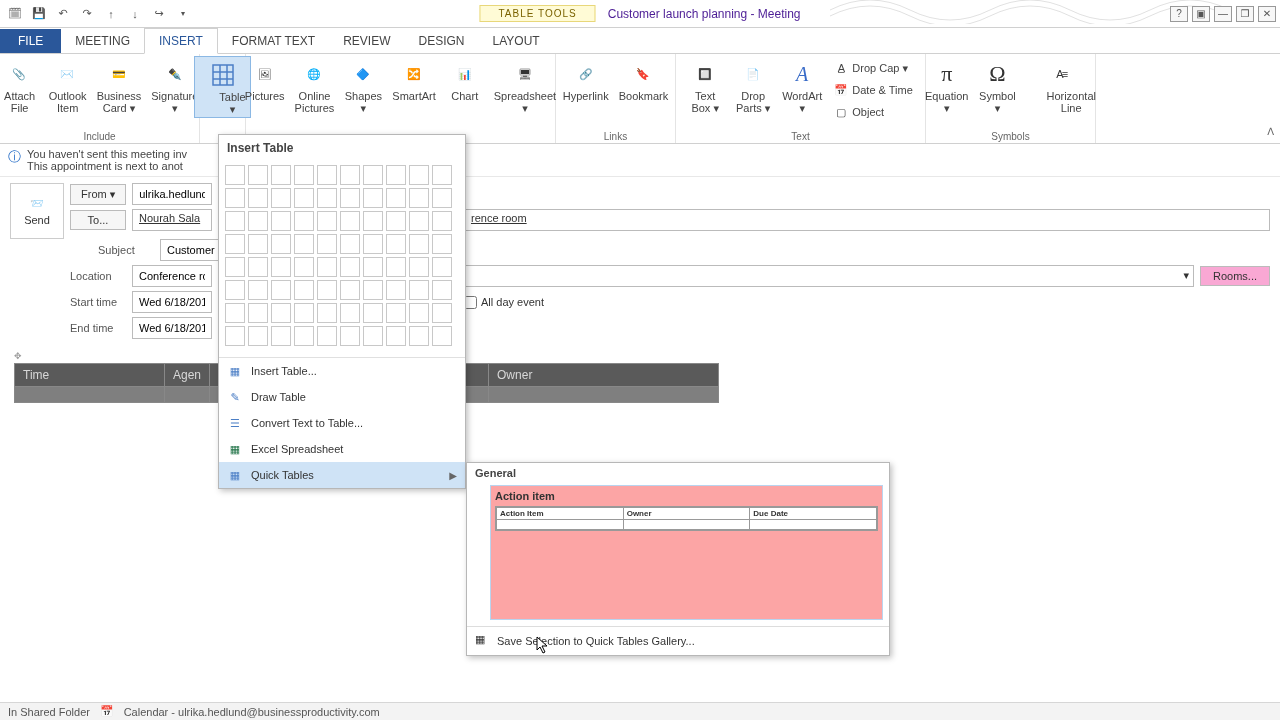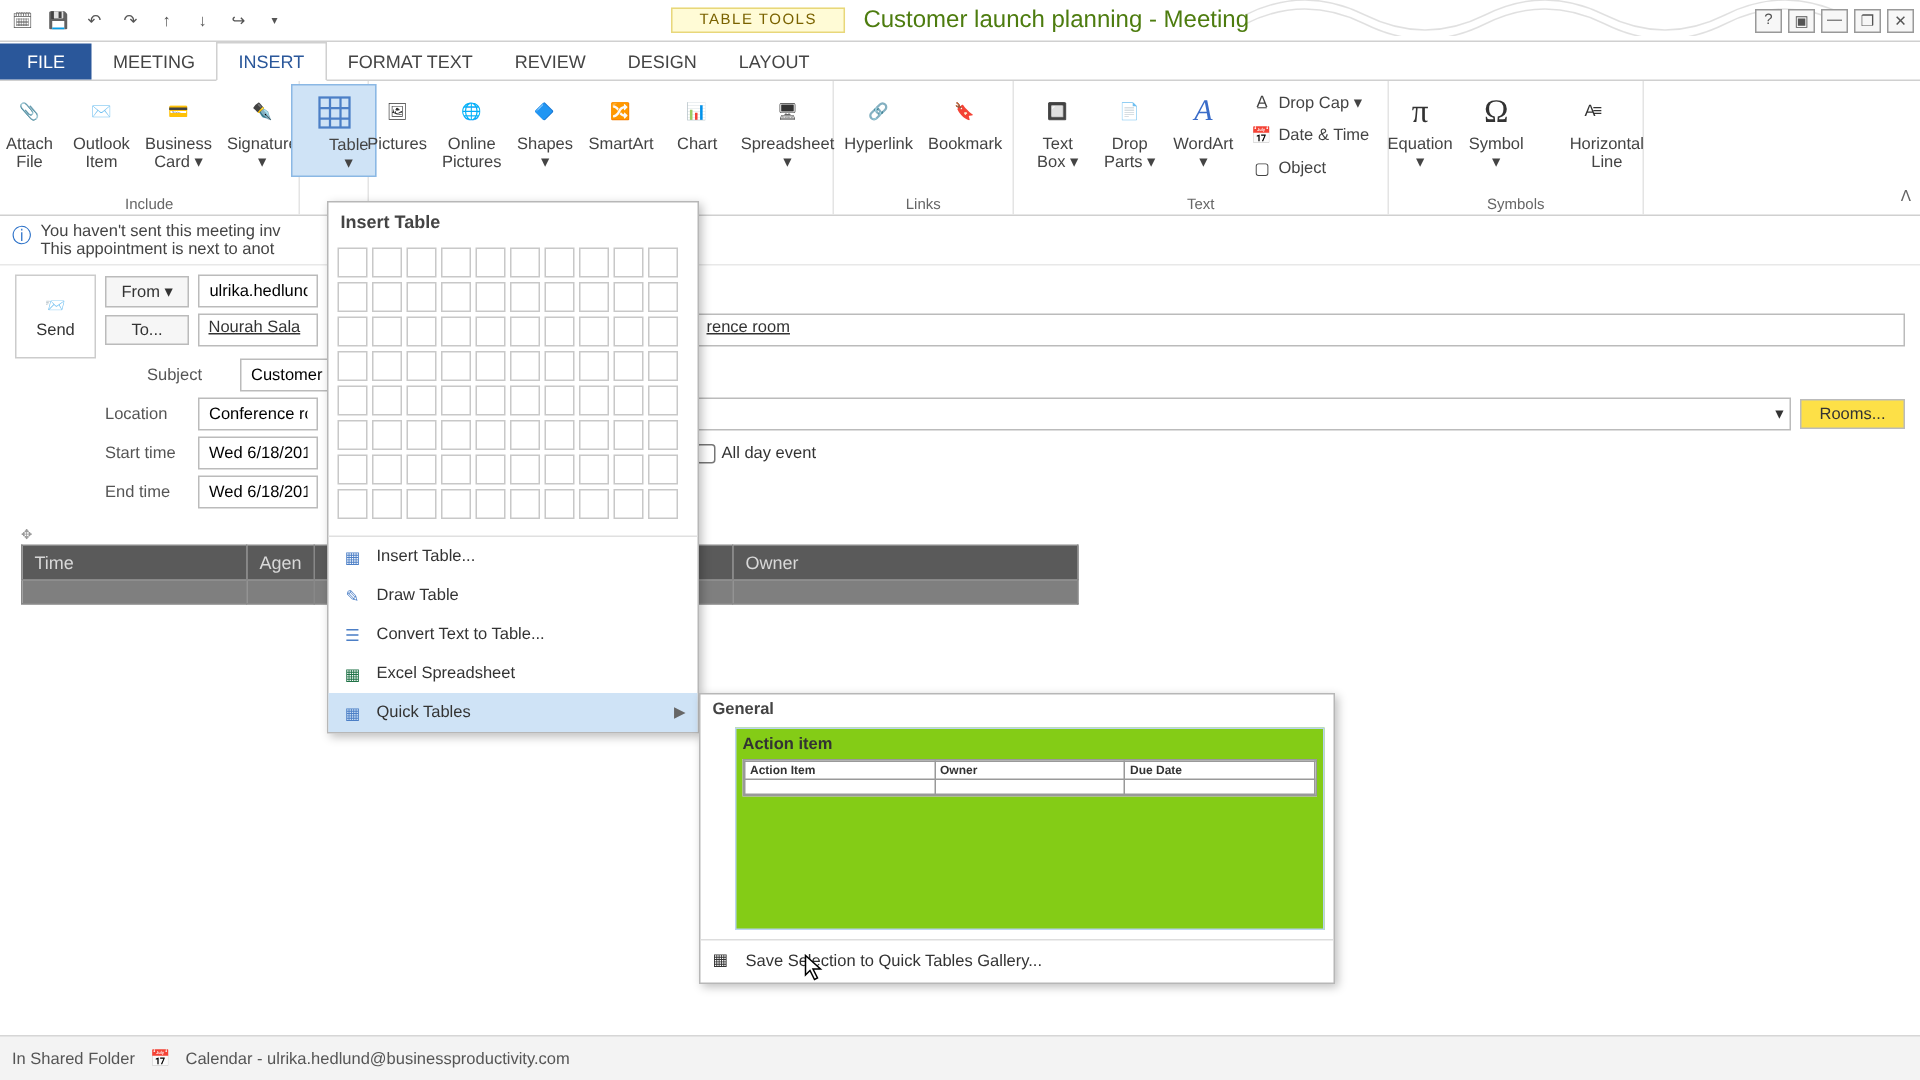--- a/index.html
+++ b/index.html
@@ -4,21 +4,21 @@
 <style>
 * { box-sizing: border-box; margin: 0; padding: 0; font-family: "Segoe UI", Tahoma, sans-serif; }
 body { background: #fff; font-size: 11px; color: #333; width: 1280px; height: 720px; overflow: hidden; position: relative; }
 
 
 .title-bar { height: 28px; background: #fff; display: flex; align-items: center; border-bottom: 1px solid #d0d0d0; position: relative; }
 .qat { display: flex; gap: 6px; padding: 0 6px; align-items: center; }
 .qat-btn { width: 18px; height: 18px; display: flex; align-items: center; justify-content: center; color: #555; cursor: pointer; }
 .title-center { position: absolute; left: 50%; transform: translateX(-50%); display: flex; align-items: center; gap: 12px; }
 .table-tools { background: #fffbd6; border: 1px solid #e8d77a; padding: 2px 18px; font-size: 10px; color: #7a6200; letter-spacing: 1px; }
-.win-title { font-size: 16px; color: #4d7c0f; }
+.win-title { font-size: 12px; color: #4c1d95; }
 .win-controls { position: absolute; right: 4px; display: flex; gap: 4px; }
 .win-btn { width: 18px; height: 16px; border: 1px solid #999; display: flex; align-items: center; justify-content: center; font-size: 10px; color: #555; background: #f7f7f7; }
 
 
 .tab-row { height: 26px; display: flex; align-items: flex-end; border-bottom: 1px solid #d0d0d0; background: #fff; }
 .tab { padding: 5px 14px; font-size: 12px; color: #444; cursor: pointer; }
 .tab.file { background: #2a579a; color: #fff; padding: 5px 18px; }
 .tab.active { border: 1px solid #d0d0d0; border-bottom: 1px solid #fff; margin-bottom: -1px; background: #fff; color: #2a579a; }
 
 
@@ -39,21 +39,21 @@
 .info-bar { background: #fff; padding: 4px 8px; display: flex; align-items: flex-start; gap: 6px; font-size: 11px; color: #444; border-bottom: 1px solid #e8e8e8; }
 .info-icon { color: #2a70c8; font-size: 13px; }
 
 
 .meeting-area { padding: 6px 10px; position: relative; }
 .form-row { display: flex; align-items: center; gap: 6px; margin-bottom: 4px; }
 .send-block { width: 54px; height: 56px; border: 1px solid #ccc; display: flex; flex-direction: column; align-items: center; justify-content: center; gap: 4px; margin-right: 6px; }
 .pill-btn { border: 1px solid #bbb; background: #f6f6f6; padding: 3px 10px; font-size: 11px; cursor: pointer; min-width: 56px; text-align: center; }
 .field-label { width: 56px; font-size: 11px; color: #555; }
 .text-input { flex: 1; border: 1px solid #bbb; height: 22px; padding: 2px 6px; font-size: 11px; background: #fff; }
-.rooms-btn { border: 1px solid #bbb; padding: 3px 12px; font-size: 11px; background: #fde047; cursor: pointer; }
+.rooms-btn { border: 1px solid #bbb; padding: 3px 12px; font-size: 11px; background: #f9a8d4; cursor: pointer; }
 
 
 .body-preview { margin-top: 12px; padding: 0 4px; }
 .pv-table { border-collapse: collapse; }
 .pv-table th { background: #5a5a5a; color: #d8d8d8; border: 1px solid #888; padding: 4px 8px; font-weight: normal; font-size: 12px; text-align: left; }
 .pv-table td { border: 1px solid #888; background: #7f7f7f; height: 16px; }
 
 
 .table-panel { position: absolute; left: 218px; top: 134px; width: 248px; background: #fff; border: 1px solid #b7b7b7; box-shadow: 2px 2px 6px rgba(0,0,0,0.25); z-index: 50; }
 .panel-title { padding: 6px 8px; font-size: 12px; font-weight: 600; color: #444; }
@@ -63,32 +63,32 @@
 .panel-sep { border-top: 1px solid #e0e0e0; }
 .panel-item { display: flex; align-items: center; gap: 8px; padding: 5px 8px; font-size: 11px; color: #333; cursor: pointer; }
 .panel-item:hover, .panel-item.hover { background: #cfe3f6; }
 .panel-item .ico { width: 16px; height: 16px; display: flex; align-items: center; justify-content: center; color: #4c7fc6; }
 .panel-item .arrow { margin-left: auto; font-size: 10px; color: #666; }
 
 
 .qt-flyout { position: absolute; left: 466px; top: 462px; width: 424px; background: #fff; border: 1px solid #b7b7b7; box-shadow: 2px 2px 6px rgba(0,0,0,0.25); z-index: 60; }
 .qt-section { padding: 4px 8px; font-weight: 600; font-size: 11px; color: #444; }
 .qt-item { margin: 2px 6px 6px; padding: 4px; cursor: pointer; border: 1px solid transparent; }
-.qt-item.sel { background: #84cc16; border: 1px solid #b9d4ef; margin-left: 23px; }
+.qt-item.sel { background: #fca5a5; border: 1px solid #b9d4ef; margin-left: 23px; }
 .qt-item-title { font-size: 11px; margin-bottom: 4px; color: #333; font-weight: 600; }
 .qt-preview { border: 1px solid #999; background: #fff; }
 .qt-preview table { width: 100%; border-collapse: collapse; font-size: 8px; }
 .qt-preview th { border: 1px solid #999; background: #fff; text-align: left; padding: 1px 3px; font-weight: 600; }
 .qt-preview td { border: 1px solid #999; height: 10px; }
 .qt-spacer { height: 84px; }
 .qt-footer { border-top: 1px solid #ddd; padding: 6px 8px; display: flex; align-items: center; gap: 6px; font-size: 11px; cursor: pointer; }
 .qt-footer .ico { width: 16px; height: 16px; }
 
 
-.status-bar { position: absolute; bottom: 0; left: 0; right: 0; height: 30px; background: #f3f3f3; border-top: 1px solid #d6d6d6; display: flex; align-items: center; gap: 10px; padding: 0 8px; font-size: 11px; color: #555; }
+.status-bar { position: absolute; bottom: 0; left: 0; right: 0; height: 18px; background: #f3f3f3; border-top: 1px solid #d6d6d6; display: flex; align-items: center; gap: 10px; padding: 0 8px; font-size: 11px; color: #555; }
 
 
 .svg-ico { stroke: #4c7fc6; fill: none; stroke-width: 1.5; }
 
 
 .swirl { position:absolute; right:20px; top:-4px; width:430px; height:28px; opacity:0.25; overflow:hidden; pointer-events:none;}
 .swirl svg { width:100%; height:100%; }
 
 
 .cursor { position: absolute; left: 536px; top: 636px; z-index: 200; pointer-events:none; }

